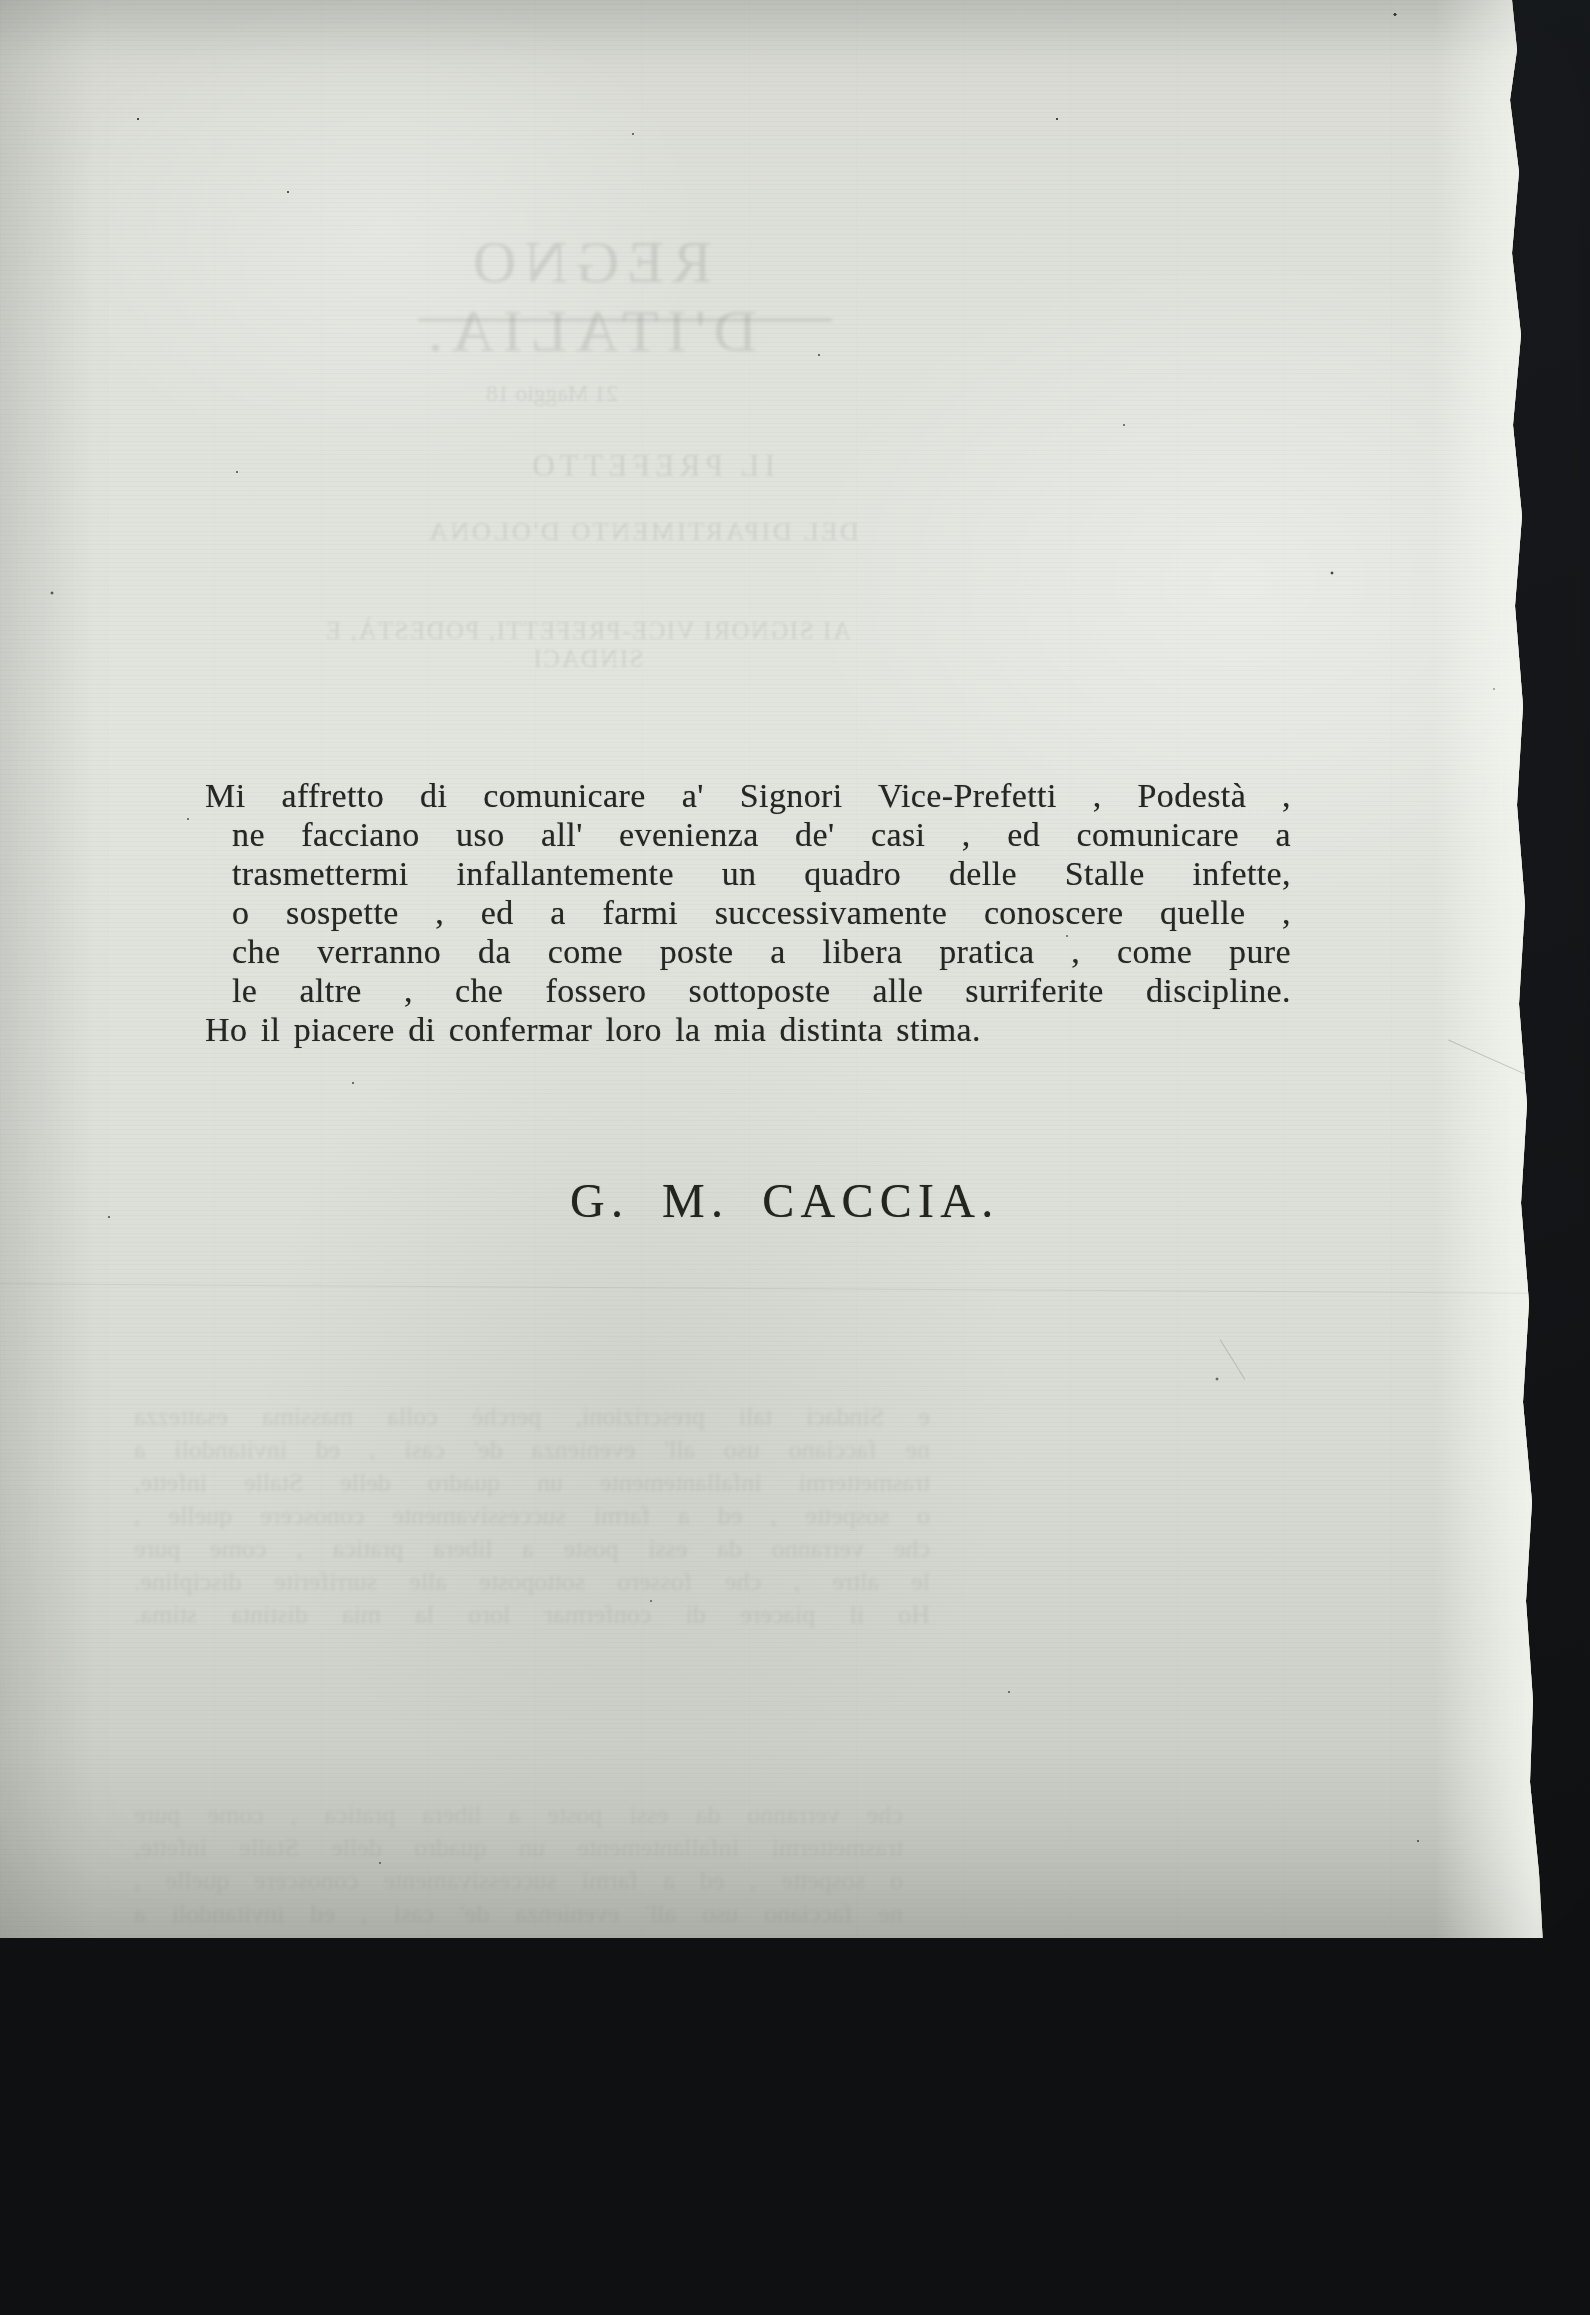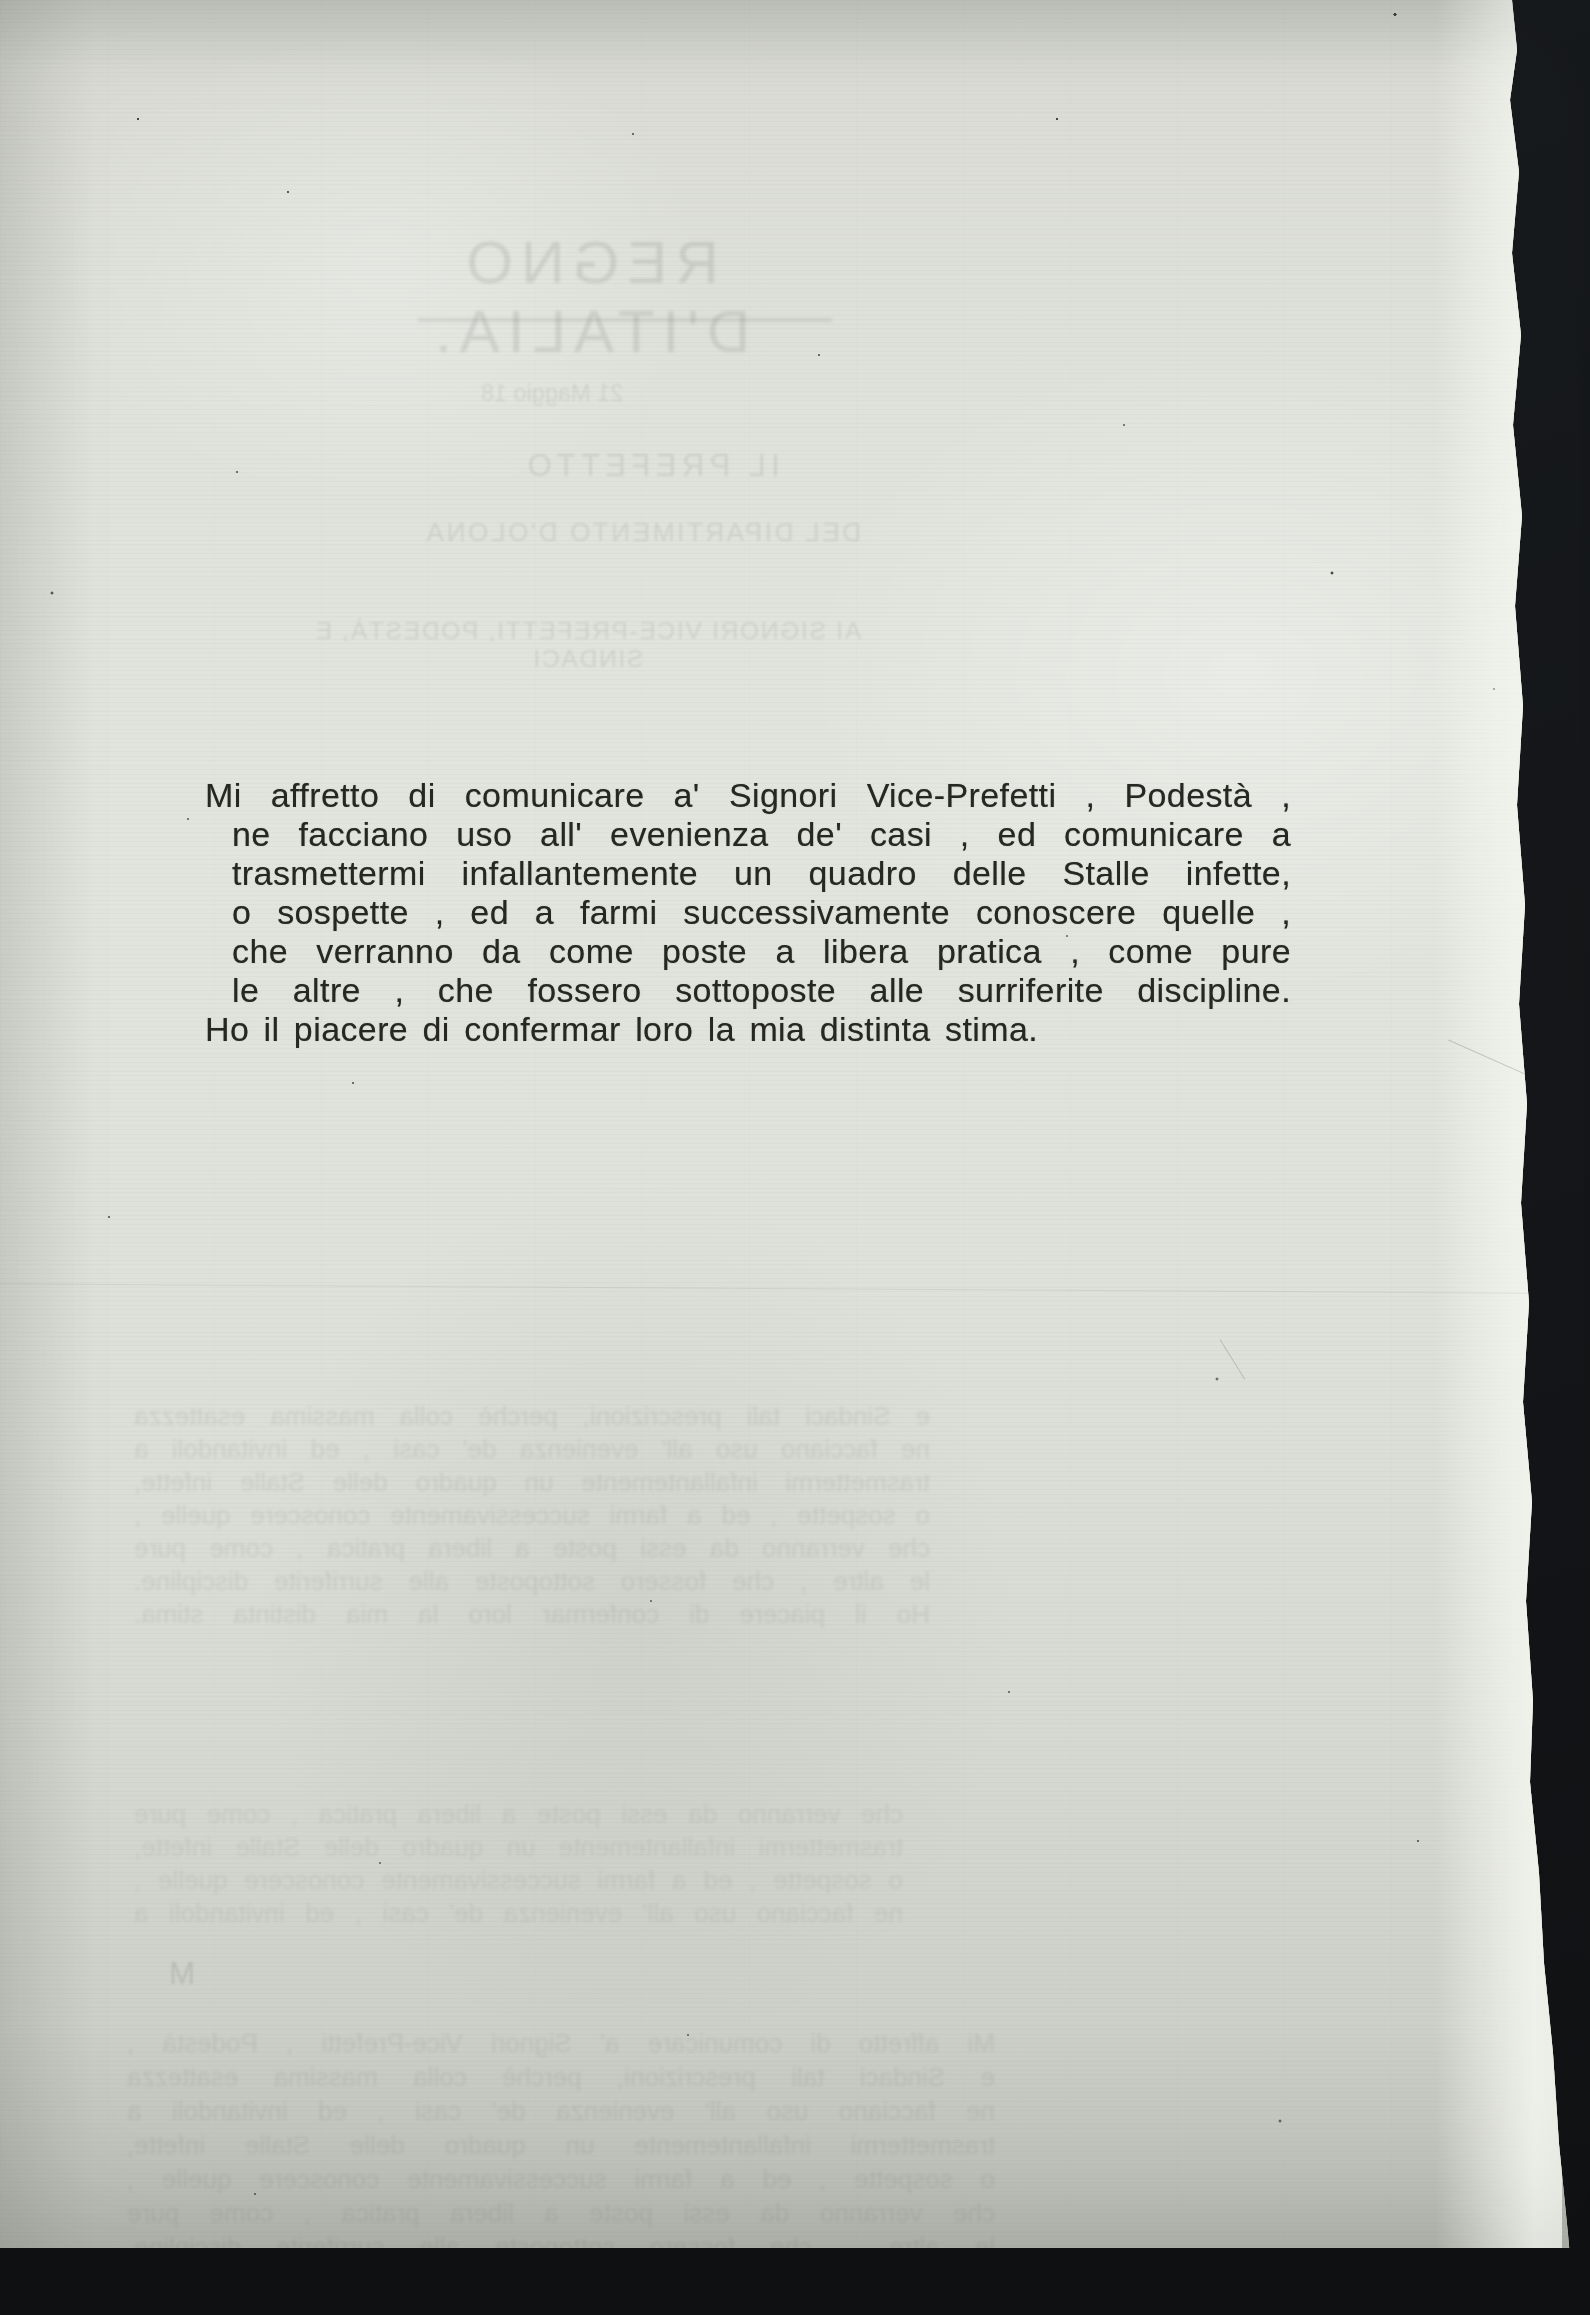--- a/index.html
+++ b/index.html
@@ -1,19 +1,19 @@
 <!DOCTYPE html>
 <html style="font-size:14.5px"><head>
 <meta charset="utf-8">
 <style>
   html,body{margin:0;padding:0;background:#0e1012;}
   .canvas{
-    position:relative;width:1590px;height:2248px;overflow:hidden;
+    position:relative;width:1590px;height:1938px;overflow:hidden;
     background:linear-gradient(160deg,#191c1f 0%,#15171a 55%,#101214 100%);
-    font-family:Liberation Sans, sans-serif;
+    font-family:Liberation Serif, serif;
   }
   
   .paper{
     position:absolute;inset:0;
     background:
       linear-gradient(to bottom,
         #d3d6cf 0%, #dadcd5 4%, #dfe2db 18%, #e2e5de 38%,
         #dee1da 58%, #d7dad2 76%, #cdd0c8 90%, #bfc2ba 96%, #b4b7af 100%),
       #dfe2db;
     clip-path:polygon(0 0,1512px 0,1517px 50px,1510px 100px,1519px 172px,
@@ -158,20 +158,21 @@
     <div class="body-text">
       <div class="line line--first">Mi affretto di comunicare a' Signori Vice-Prefetti , Podestà ,</div>
       <div class="line">ne facciano uso all' evenienza de' casi , ed comunicare a</div>
       <div class="line">trasmettermi infallantemente un quadro delle Stalle infette,</div>
       <div class="line">o sospette , ed a farmi successivamente conoscere quelle ,</div>
       <div class="line">che verranno da come poste a libera pratica , come pure</div>
       <div class="line">le altre , che fossero sottoposte alle surriferite discipline.</div>
       <div class="line line--close">Ho il piacere di confermar loro la mia distinta stima.</div>
     </div>
 
+    <div class="signature">G. M. CACCIA.</div>
 
 
     <div class="crease crease-a"></div>
     <div class="crease crease-b"></div>
     <div class="crease crease-c"></div>
   </div>
   <div class="vignette"></div>
 </div>
 
 

